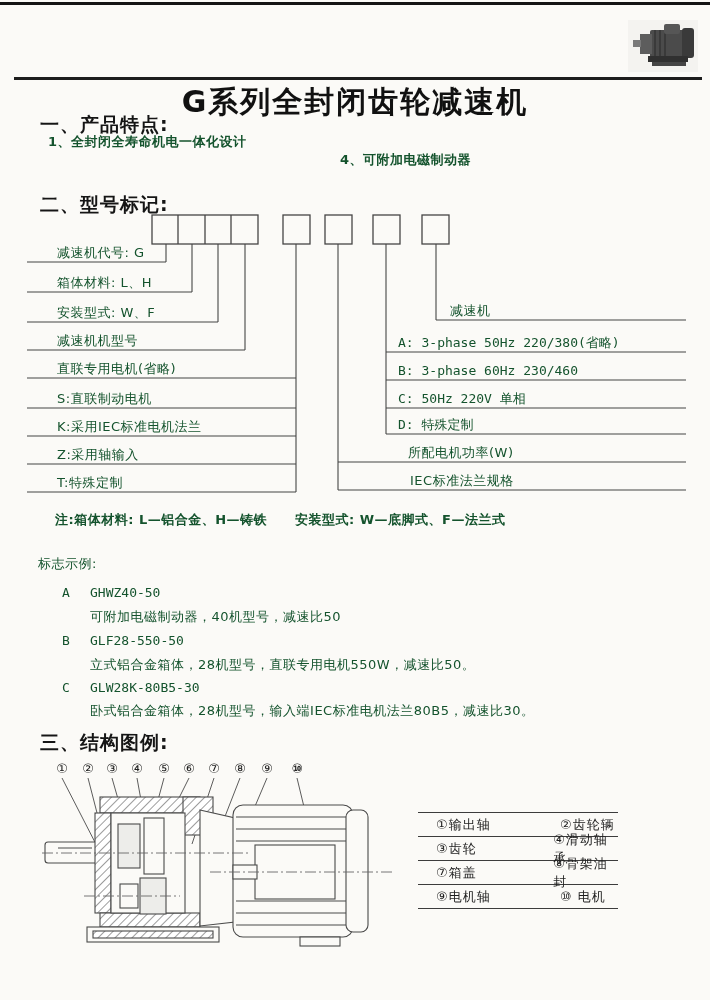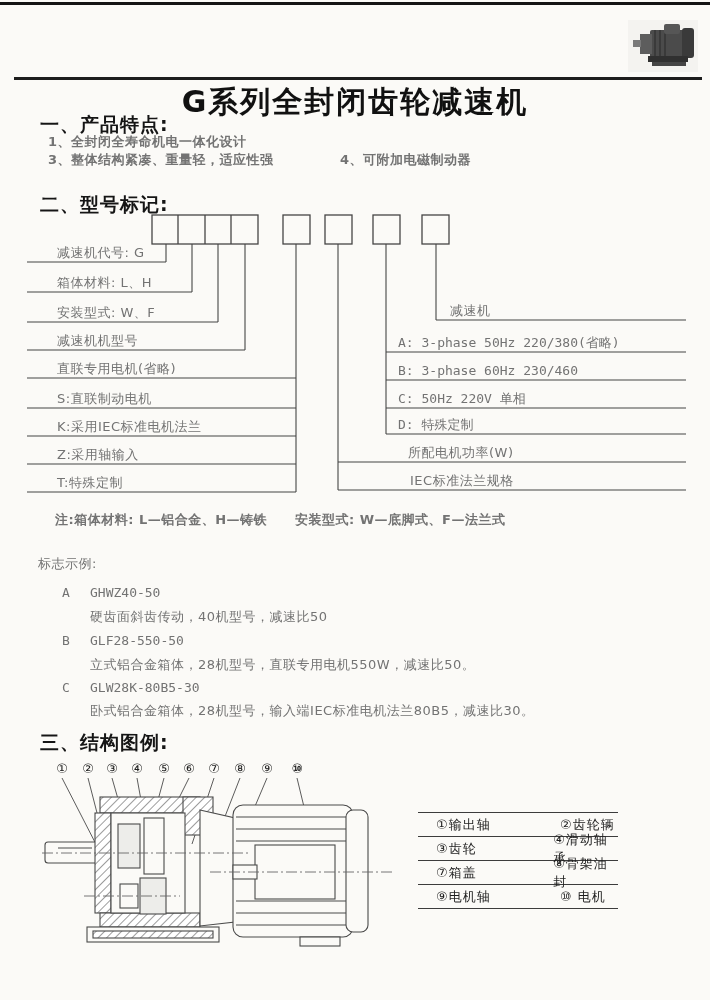--- a/index.html
+++ b/index.html
@@ -3,21 +3,21 @@
 <meta charset="utf-8">
 <style>
   html,body{margin:0;padding:0;background:#e8e8e6;}
   .page{
     position:relative;width:710px;height:1000px;margin:0 auto;
     background:#fbfaf7;overflow:hidden;
     font-family:"DejaVu Sans",sans-serif;color:#1c1c1c;
   }
   .abs{position:absolute;white-space:nowrap;}
   .linework{position:absolute;left:0;top:0;z-index:1;}
-  .txt{z-index:2;font-size:13px;line-height:15px;letter-spacing:0.5px;color:#737373;}
+  .txt{z-index:2;font-size:13px;line-height:15px;letter-spacing:0.5px;color:#14532d;}
   .bold{font-weight:bold;}
   .title{
     z-index:2;font-size:30px;font-weight:bold;letter-spacing:2px;color:#111;
     width:710px;text-align:center;
   }
   .h2{z-index:2;font-size:19px;font-weight:bold;letter-spacing:1px;color:#151515;}
   .mono{font-family:"DejaVu Sans Mono","DejaVu Sans",monospace;letter-spacing:0;}
   .callout{z-index:2;font-size:13px;width:20px;text-align:center;color:#222;}
   .parts-table{
     position:absolute;left:418px;top:812px;width:200px;z-index:2;
@@ -149,21 +149,20 @@
         <line x1="210" y1="872" x2="392" y2="872"></line>
         <line x1="84" y1="896" x2="180" y2="896"></line>
       </g>
     </g>
   </svg>
 
   <div class="abs title" style="left:0;top:82px;">G系列全封闭齿轮减速机</div>
 
   <div class="abs h2" style="left:40px;top:112px;">一、产品特点:</div>
   <div class="abs txt bold" style="left:48px;top:134px;">1、全封闭全寿命机电一体化设计</div>
-  <div class="abs txt bold" style="left:48px;top:152px;">3、整体结构紧凑、重量轻，适应性强</div>
   <div class="abs txt bold" style="left:340px;top:152px;">4、可附加电磁制动器</div>
 
   <div class="abs h2" style="left:40px;top:192px;">二、型号标记:</div>
 
   <div class="abs txt" style="left:57px;top:245px;">减速机代号: G</div>
   <div class="abs txt" style="left:57px;top:275px;">箱体材料: L、H</div>
   <div class="abs txt" style="left:57px;top:305px;">安装型式: W、F</div>
   <div class="abs txt" style="left:57px;top:333px;">减速机机型号</div>
   <div class="abs txt" style="left:57px;top:361px;">直联专用电机(省略)</div>
   <div class="abs txt" style="left:57px;top:391px;">S:直联制动电机</div>
@@ -178,21 +177,21 @@
   <div class="abs txt mono" style="left:398px;top:417px;">D: 特殊定制</div>
   <div class="abs txt" style="left:408px;top:445px;">所配电机功率(W)</div>
   <div class="abs txt" style="left:410px;top:473px;">IEC标准法兰规格</div>
 
   <div class="abs txt bold" style="left:55px;top:512px;">注:箱体材料: L—铝合金、H—铸铁</div>
   <div class="abs txt bold" style="left:295px;top:512px;">安装型式: W—底脚式、F—法兰式</div>
 
   <div class="abs txt" style="left:38px;top:556px;">标志示例:</div>
   <div class="abs txt mono" style="left:62px;top:585px;">A</div>
   <div class="abs txt mono" style="left:90px;top:585px;">GHWZ40-50</div>
-  <div class="abs txt" style="left:90px;top:609px;">硬齿面斜齿传动，40机型号，减速比50</div>
+  <div class="abs txt" style="left:90px;top:609px;">可附加电磁制动器，40机型号，减速比50</div>
   <div class="abs txt mono" style="left:62px;top:633px;">B</div>
   <div class="abs txt mono" style="left:90px;top:633px;">GLF28-550-50</div>
   <div class="abs txt" style="left:90px;top:657px;">立式铝合金箱体，28机型号，直联专用电机550W，减速比50。</div>
   <div class="abs txt mono" style="left:62px;top:680px;">C</div>
   <div class="abs txt mono" style="left:90px;top:680px;">GLW28K-80B5-30</div>
   <div class="abs txt" style="left:90px;top:703px;">卧式铝合金箱体，28机型号，输入端IEC标准电机法兰80B5，减速比30。</div>
 
   <div class="abs h2" style="left:40px;top:730px;">三、结构图例:</div>
 
   <div class="abs callout" style="left:52px;top:761px;">①</div>

